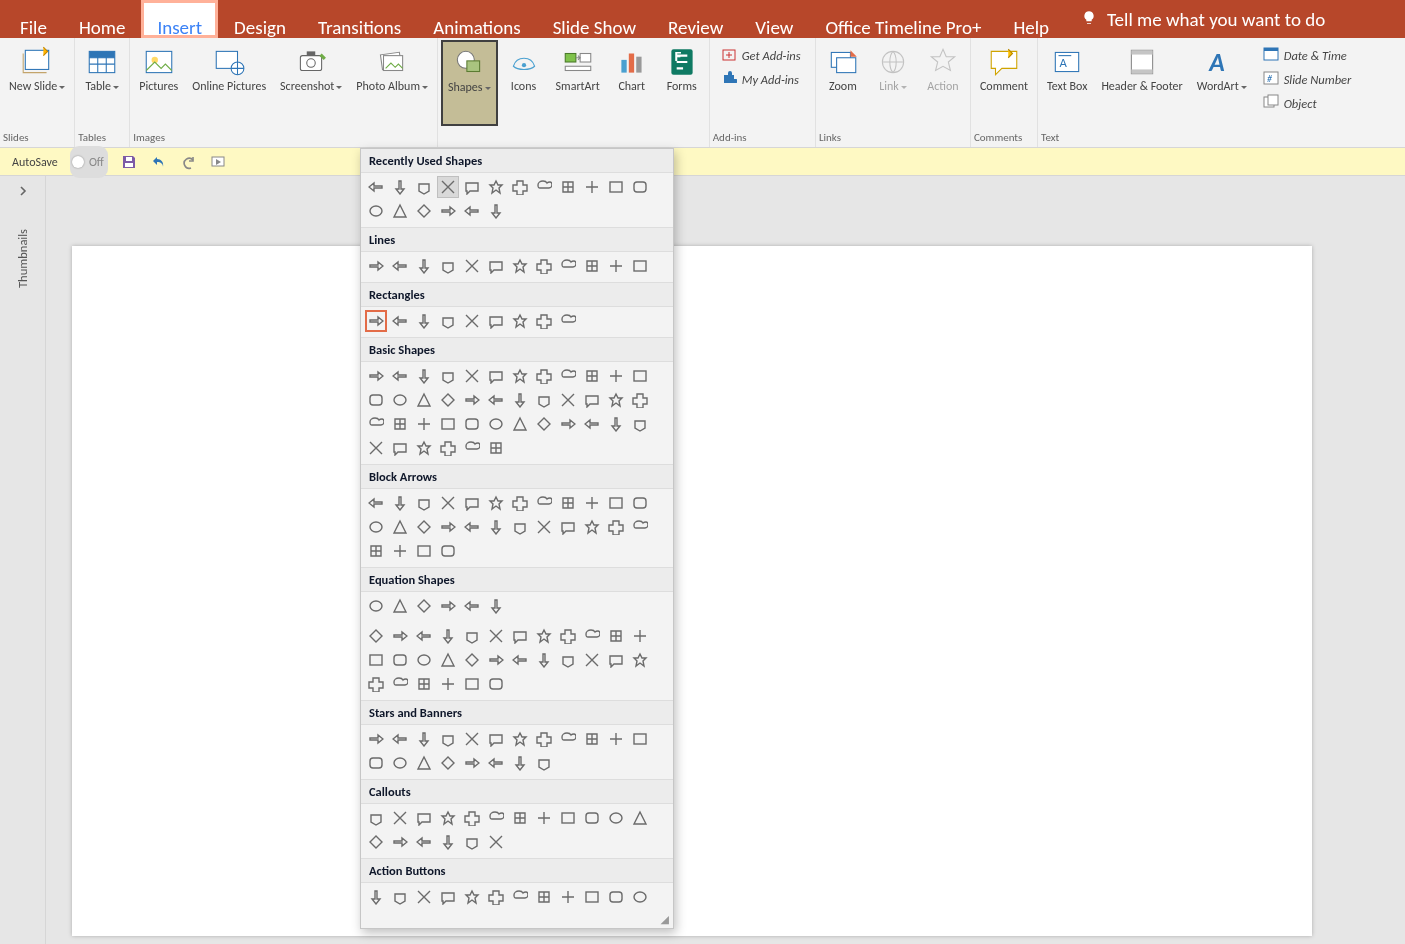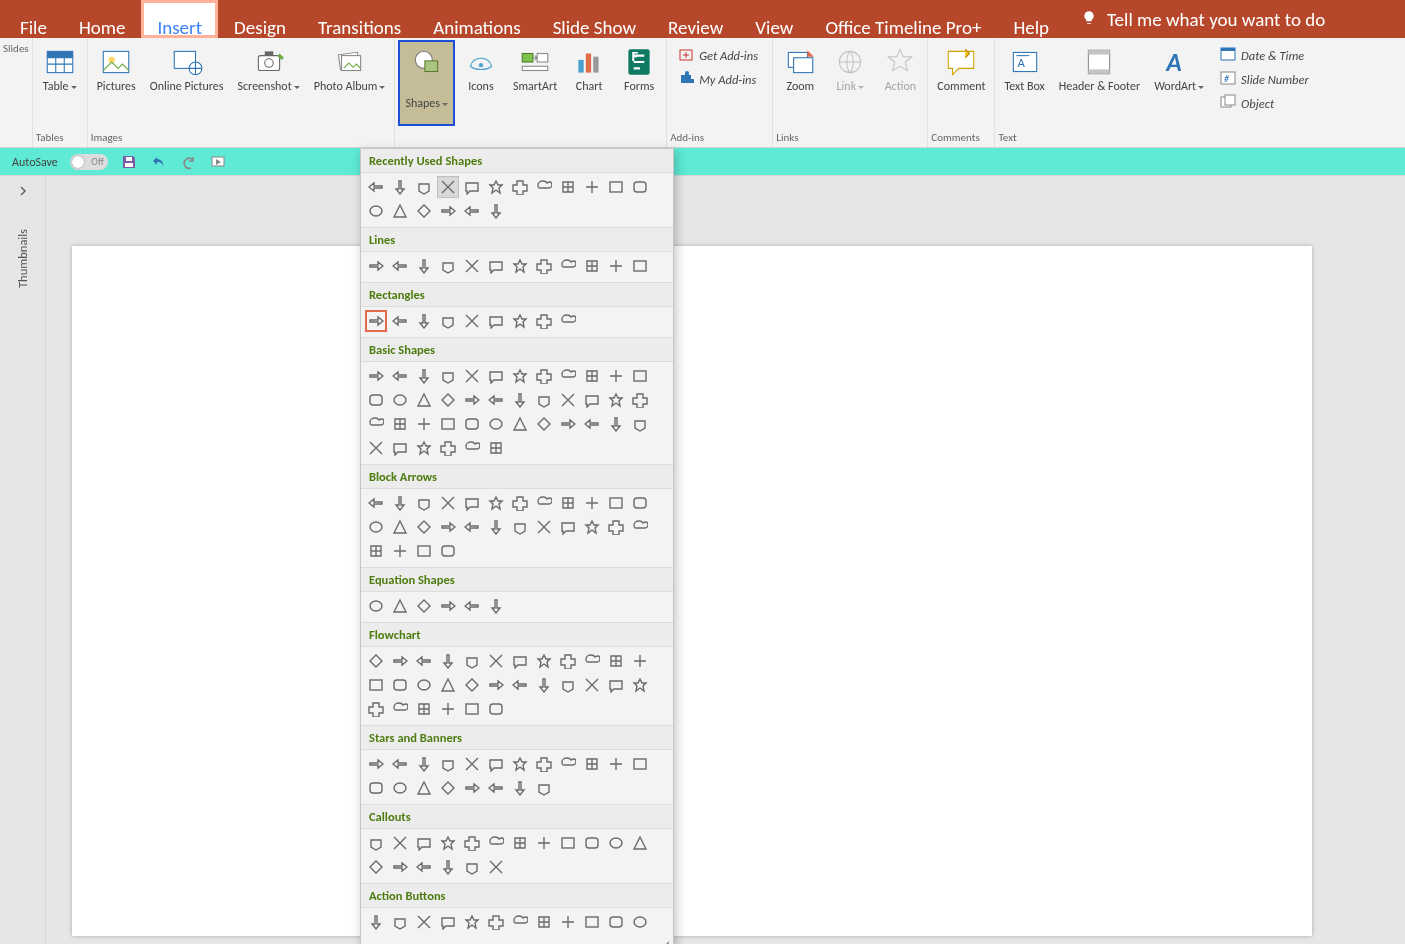--- a/index.html
+++ b/index.html
@@ -59,49 +59,49 @@
     align-items:center;
     justify-content:flex-start;
     padding:4px 5px 0 5px;
     min-width:48px;
     height:86px;
     cursor:pointer;
     border:1px solid transparent;
     text-align:center;
     line-height:1.15;
   }
-  .big-btn.highlight { background:#c4bd97; border:2px solid #1d4ed8;gap:16px; }
+  .big-btn.highlight { background:#c4bd97; border:2px solid #404040; }
   .big-btn .ic { width:34px; height:34px; display:flex; align-items:center; justify-content:center; }
   .big-btn .lbl { font-size:12px; margin-top:1px; }
   .big-btn .drop::after { content:""; display:inline-block; border:3px solid transparent; border-top-color:#666; margin-left:2px; transform:translateY(2px); }
   .big-btn.disabled { opacity:.45; pointer-events:none; }
 
   
   .stack-btn {
     display:flex; align-items:center; gap:5px;
     padding:3px 7px; height:24px; cursor:pointer;
     border:1px solid transparent; font-size:12.5px;font-style:italic;
   }
 
   .text-col { display:flex; flex-direction:column; padding-top:3px; }
 
   
   .qat {
     height:28px;
-    background:#5eead4;
+    background:#fef9c3;
     display:flex;
     align-items:center;
     gap:12px;
     padding:0 12px;
     border-bottom:1px solid #d6d6d6;
     font-size:12px;
   }
   .autosave-switch {
     width:38px; height:16px; border-radius:9px; background:#ddd;
-    display:flex; align-items:center; padding:0 4px; font-size:10px; color:#888;
+    display:flex; align-items:center; padding:16px 4px; font-size:12px; color:#888;
     justify-content:flex-end; position:relative;
   }
   .autosave-switch::before {
     content:""; position:absolute; left:2px; width:12px; height:12px;
     border-radius:50%; background:#fff; box-shadow:0 0 2px rgba(0,0,0,.4);
   }
   .qbtn { width:18px; height:18px; display:flex; align-items:center; justify-content:center; cursor:pointer; }
   .qbtn svg { width:16px; height:16px; }
 
   
@@ -133,21 +133,21 @@
     box-shadow:2px 4px 10px rgba(0,0,0,.25);
     z-index:50;
     font-size:12.5px;
   }
   .sh-cat {
     background:#ececec;
     border-top:1px solid #ddd;
     border-bottom:1px solid #ddd;
     padding:4px 8px;
     font-weight:600;
-    color:#4d7c0f;
+    color:#0f172a;
   }
   .sh-cat:first-child { border-top:none; }
   .sh-grid {
     display:flex; flex-wrap:wrap;
     padding:3px 4px 5px 4px;
     gap:2px;
   }
   .sh {
     width:22px; height:22px;
     display:flex; align-items:center; justify-content:center;
@@ -182,20 +182,33 @@
           <path d="M9 21h6v-1H9v1zm3-19a7 7 0 00-4 12.7V17h8v-2.3A7 7 0 0012 2z"></path>
         </svg>
     </span>
     <span>Tell me what you want to do</span>
   </div>
 </div>
 
 <div class="ribbon">
 
   <div class="group">
+    <div class="group-content">
+      <div class="big-btn">
+        <div class="ic">
+          <svg viewBox="0 0 32 32">
+              <rect x="5" y="5" width="22" height="18" fill="#fff" stroke="#2e75b6"></rect>
+              <path d="M3 8v18h22" fill="none" stroke="#c3a46b"></path>
+              <path d="M22 2l4 4-4 4" fill="#ffb400" stroke="#c38600"></path>
+            </svg>
+        </div>
+        <div class="lbl"><span>New
+Slide</span><span class="drop"></span></div>
+      </div>
+    </div>
     <div class="group-label">Slides</div>
   </div>
 
   <div class="group">
     <div class="group-content">
       <div class="big-btn">
         <div class="ic">
           <svg viewBox="0 0 32 32">
               <rect x="4" y="6" width="24" height="20" fill="#fff" stroke="#2e75b6"></rect>
               <path d="M4 12h24M4 18h24M12 6v20M20 6v20" stroke="#2e75b6"></path>
@@ -1079,21 +1092,20 @@
           <path d="M14 7H6V4L1 8l5 4V9h8z"></path>
         </svg>
       </div>
       <div class="sh">
         <svg viewBox="0 0 16 16">
           <path d="M7 2v8H4l4 5 4-5H9V2z"></path>
         </svg>
       </div>
     </div>
 
-  <div class="sh-cat">Flowchart</div>
   <div class="sh-grid">
       <div class="sh">
         <svg viewBox="0 0 16 16">
           <path d="M2 8l6-6 6 6-6 6z"></path>
         </svg>
       </div>
       <div class="sh">
         <svg viewBox="0 0 16 16">
           <path d="M2 7h8V4l5 4-5 4V9H2z"></path>
         </svg>

